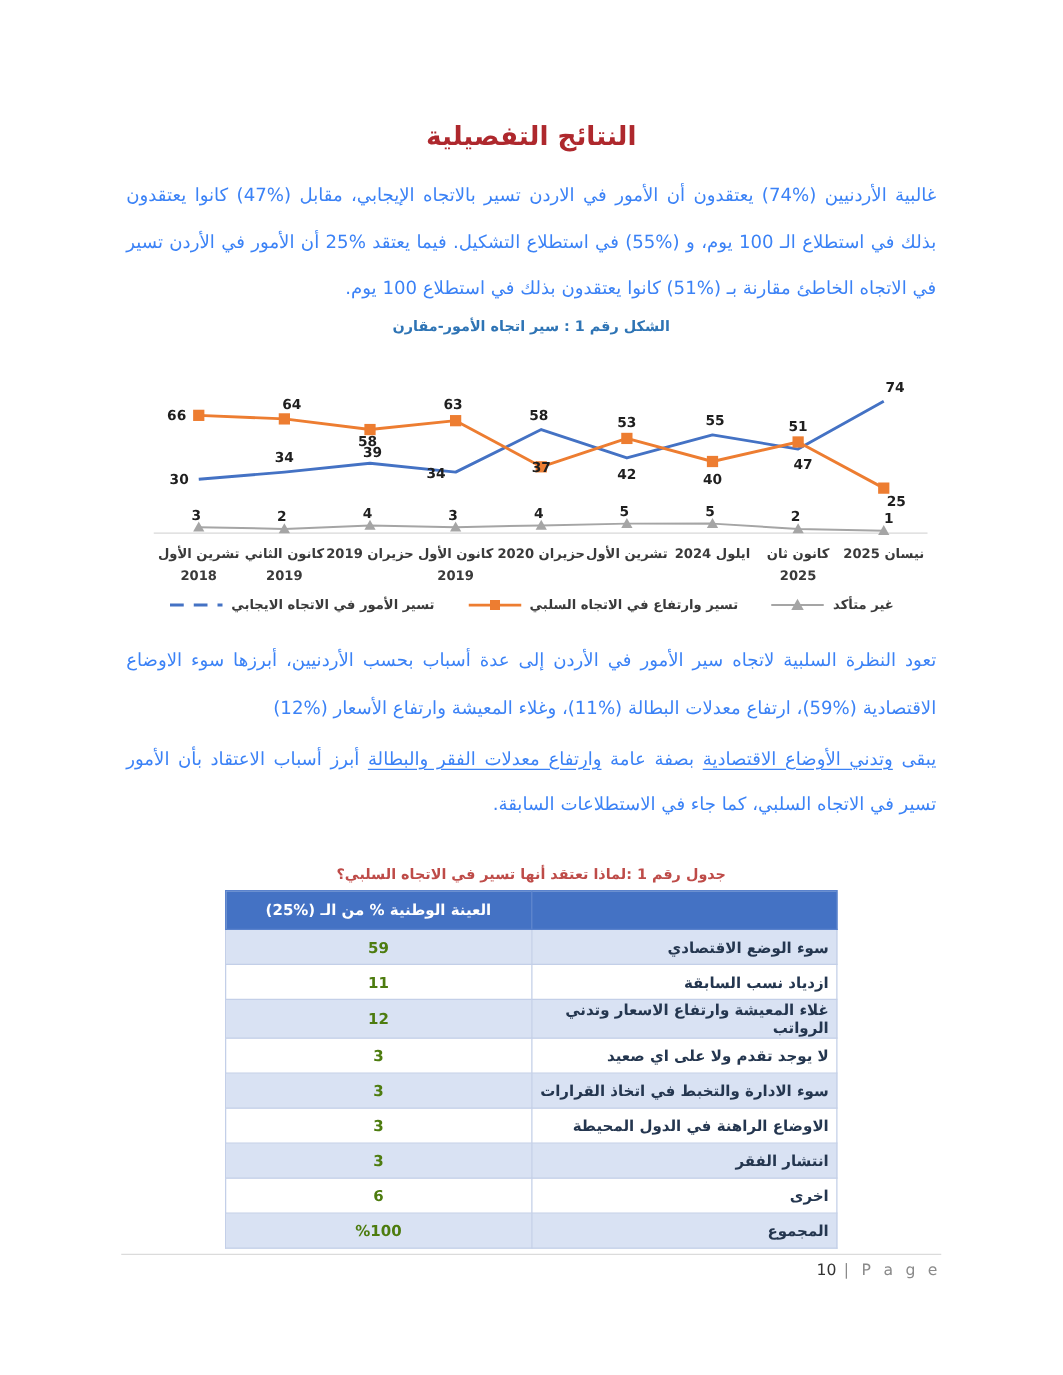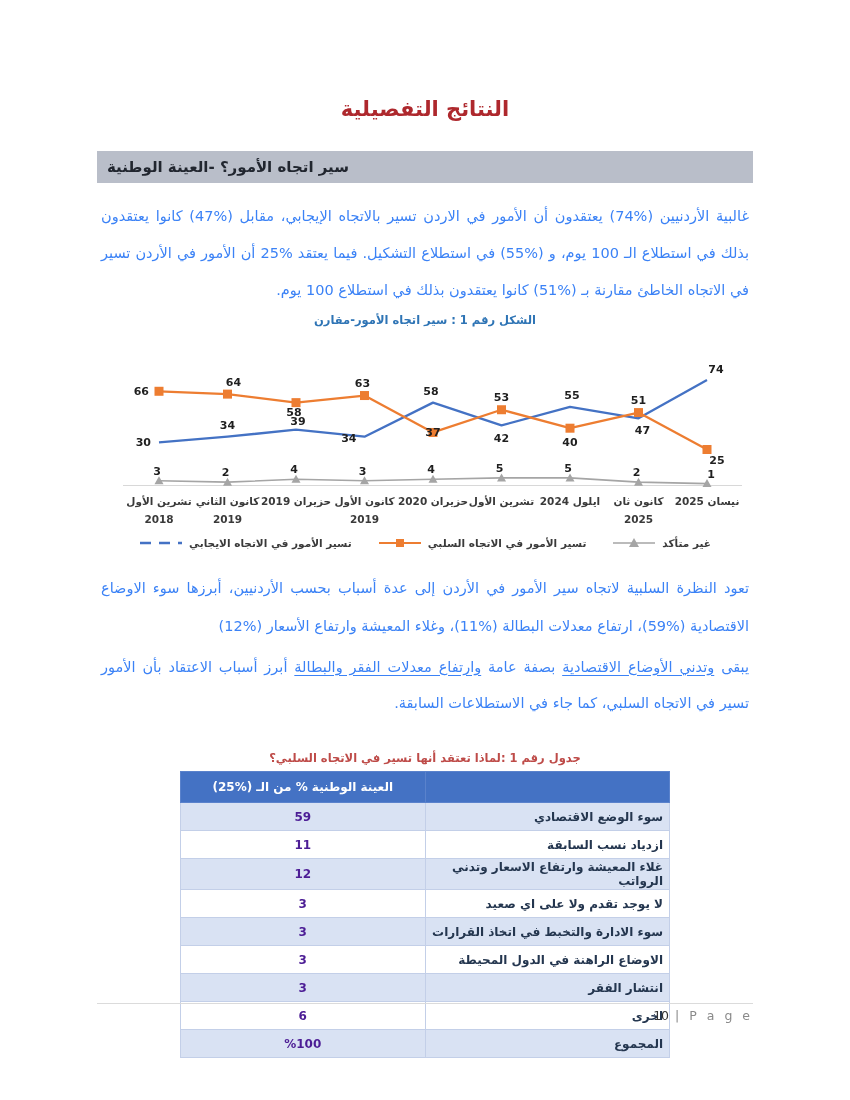--- a/index.html
+++ b/index.html
@@ -47,41 +47,38 @@
     width:490px;margin:6px auto 0 auto;border-collapse:collapse;direction:rtl;
     font-size:12px;
   }
   table.results th,table.results td{border:1px solid #C3CFE8;}
   table.results th{
     background:#4472C4;color:#ffffff;font-weight:bold;height:28px;
     text-align:center;border-color:#5a82cc;
   }
   table.results td{height:25px;padding:1px 6px;}
   td.reason{text-align:right;color:#24364F;font-weight:bold;padding-right:9px;width:50%;}
-  td.val{text-align:center;color:#4c1d95;font-weight:bold;width:50%;}
+  td.val{text-align:center;color:#4d7c0f;font-weight:bold;width:50%;}
   tr.shaded td{background:#D9E2F3;}
   tr.plain td{background:#ffffff;}
   .footer{
     position:absolute;left:97px;top:1003px;width:656px;
     border-top:1px solid #DBDBDB;padding-top:4px;text-align:right;
     font-size:12.5px;color:#333333;
   }
   .footer .pg{color:#8A8A8A;letter-spacing:3px;margin-left:2px;}
 </style>
 </head>
 <body>
 
 <div class="page">
   <div class="content">
 
     <h1 class="doc-title">النتائج التفصيلية</h1>
 
-    <div class="section-bar">
-      <span>سير اتجاه الأمور؟  -العينة الوطنية</span>
-    </div>
 
     <p class="para p1">غالبية الأردنيين (%74) يعتقدون أن الأمور في الاردن تسير بالاتجاه الإيجابي، مقابل (%47) كانوا يعتقدون بذلك في استطلاع الـ 100 يوم، و (%55) في استطلاع التشكيل. فيما يعتقد %25 أن الأمور في الأردن تسير في الاتجاه الخاطئ مقارنة بـ (%51) كانوا يعتقدون بذلك في استطلاع 100 يوم.</p>
 
     <div class="fig-caption">الشكل رقم 1 : سير اتجاه الأمور-مقارن</div>
 
     <div class="chart-wrap">
       <svg id="chart-svg" width="656" height="200" viewBox="0 0 656 200">
           <line x1="26" y1="150.5" x2="645" y2="150.5" stroke="#D8D8D8" stroke-width="1"></line>
           <polyline points="62,145.74 130.5,147.16 199,144.32 267.5,145.74 336,144.32 404.5,142.9 473,142.9 541.5,147.16 610,148.58" fill="none" stroke="#A5A5A5" stroke-width="1.6" stroke-linejoin="round"></polyline>
           <path d="M62 141.24 L66.5 149.24 L57.5 149.24 Z" fill="#A5A5A5"></path>
@@ -150,21 +147,21 @@
           <svg width="44" height="12">
             <line x1="1" y1="6" x2="43" y2="6" stroke="#4472C4" stroke-width="2.5" stroke-dasharray="11 8"></line>
           </svg>
           <span class="legend-label">تسير الأمور في الاتجاه الايجابي</span>
         </div>
         <div class="legend-item">
           <svg width="44" height="12">
             <line x1="1" y1="6" x2="43" y2="6" stroke="#ED7D31" stroke-width="2.2"></line>
             <rect x="18" y="2" width="8" height="8" fill="#ED7D31"></rect>
           </svg>
-          <span class="legend-label">تسير الأمور في الاتجاه السلبي</span>
+          <span class="legend-label">تسير وارتفاع في الاتجاه السلبي</span>
         </div>
         <div class="legend-item">
           <svg width="44" height="12">
             <line x1="1" y1="6" x2="43" y2="6" stroke="#A5A5A5" stroke-width="1.6"></line>
             <path d="M22 1 L27 10 L17 10 Z" fill="#A5A5A5"></path>
           </svg>
           <span class="legend-label">غير متأكد</span>
         </div>
       </div>
     </div>

